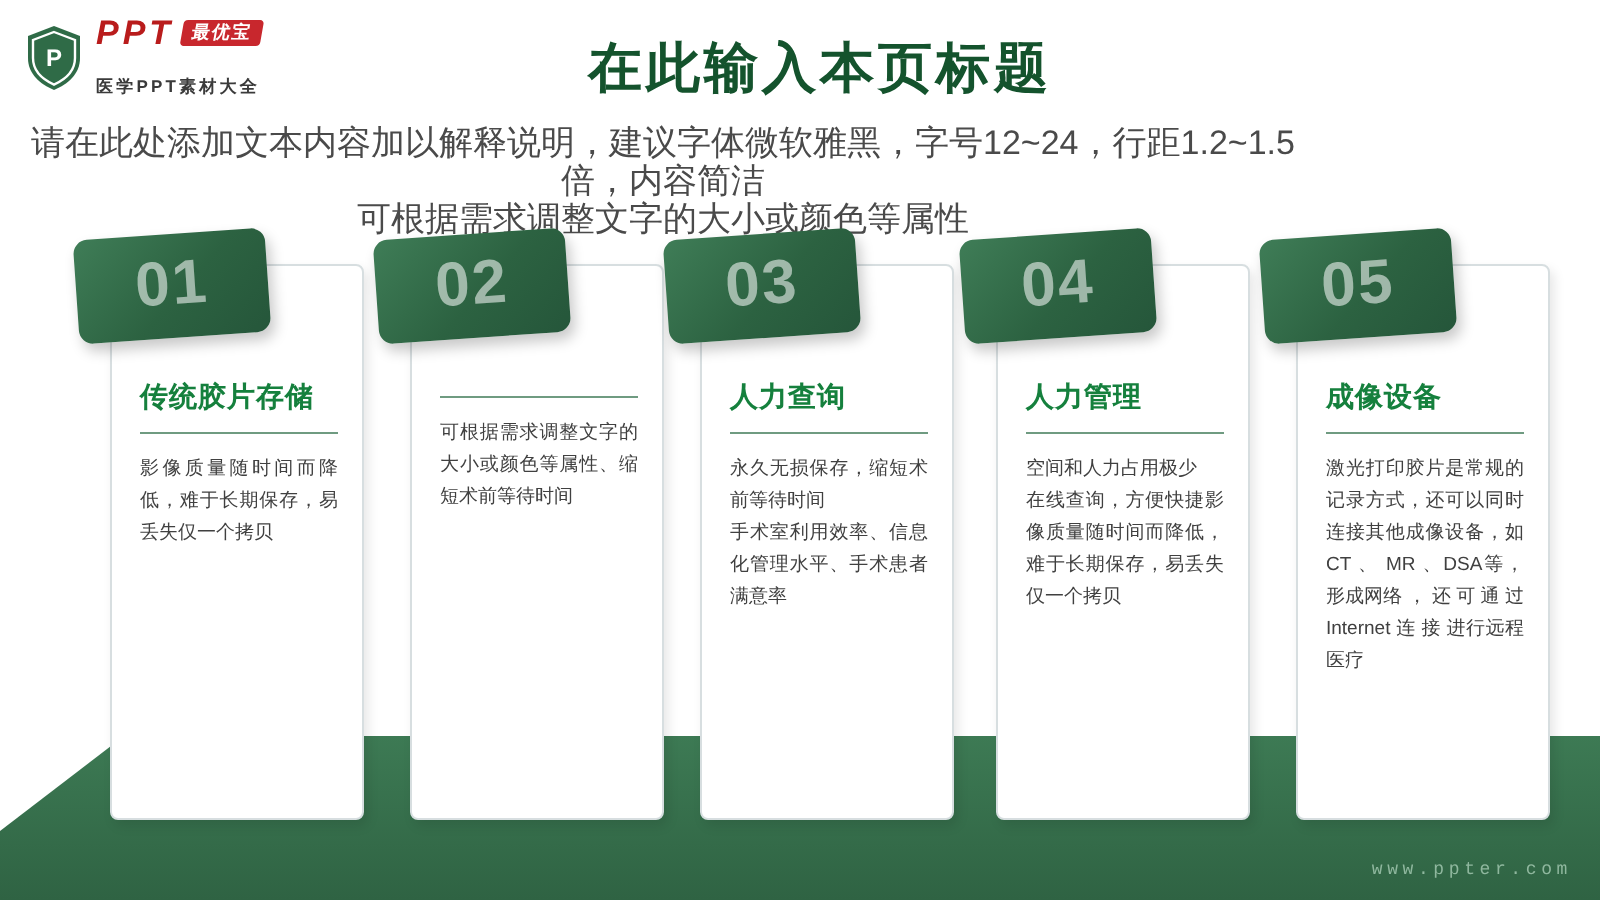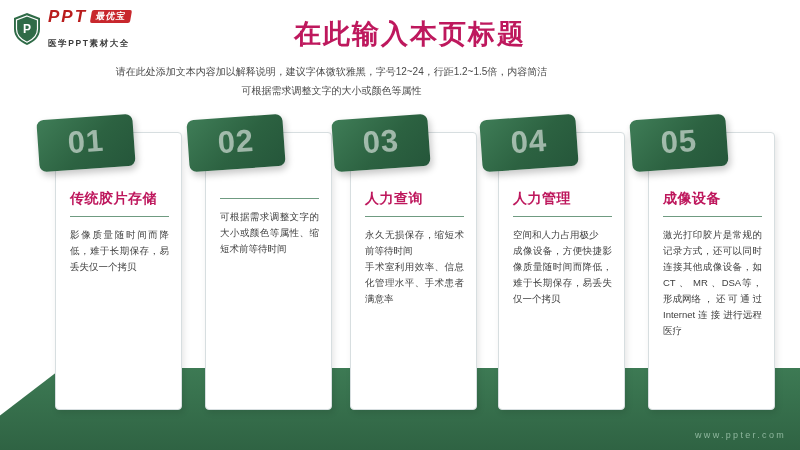--- a/index.html
+++ b/index.html
@@ -13,21 +13,21 @@
 
   
   .green-band{
     position:absolute; left:0; bottom:0; width:800px; height:82px;
     background:linear-gradient(180deg,#3d7a54 0%,#2f6343 100%);
     clip-path:polygon(0 100%, 0 58%, 62px 0, 800px 0, 800px 100%);
   }
   .footer-url{
     position:absolute; right:14px; bottom:10px;
     font-size:9px; letter-spacing:2.3px; color:#8fb79e;
-    font-family:Liberation Sans, sans-serif;
+    font-family:Liberation Mono, monospace;
   }
 
   
   .logo{ position:absolute; left:12px; top:8px; display:flex; align-items:center; }
   .shield{
     width:30px; height:34px; position:relative; margin-right:6px;
   }
   .shield svg{ display:block; }
   .logo-text{ display:flex; flex-direction:column; justify-content:center; }
   .logo-row1{ display:flex; align-items:center; }
@@ -43,25 +43,25 @@
     transform:skewX(-10deg);
   }
   .logo-sub{
     font-size:8.5px; color:#3a3a3a; letter-spacing:1.6px;
     margin-top:13px; font-weight:bold;
   }
 
   
   .page-title{
     position:absolute; top:16px; left:0; width:800px; text-align:center;
-    font-size:27px; font-weight:bold; color:#be185d; letter-spacing:2px;padding-left:20px;
+    font-size:27px; font-weight:bold; color:#14532d; letter-spacing:2px;padding-left:20px;
   }
   .subtitle{
     position:absolute; top:62px; left:0; width:663px; text-align:center;
-    font-size:10px; color:#4a4a4a; line-height:19px;
+    font-size:17px; color:#4a4a4a; line-height:19px;
   }
 
   
   .cards{ position:absolute; left:0; top:110px; width:800px; height:300px; }
   .card{
     position:absolute; top:22px; width:127px; height:278px;
     background:#ffffff;
     border:1px solid #d7dee0;
     border-radius:4px;
     box-shadow:2px 3px 6px rgba(0,0,0,0.10);
@@ -85,21 +85,21 @@
   .num-tab span{
     font-size:31px; font-weight:bold;
     color:rgba(255,255,255,0.55);
     letter-spacing:1px;
     font-family:"Liberation Sans",sans-serif;
     transform:translateY(-1px);
   }
 
   .card-inner{ padding:56px 12px 0 14px; }
   .card-title{
-    font-size:14px; font-weight:bold; color:#be185d;
+    font-size:14px; font-weight:bold; color:#15803d;
     letter-spacing:0.5px; line-height:18px;
   }
   .divider{
     margin:9px 0 10px 0; height:1px; width:100%;
     background:#6f9b81;
   }
   .card-body{
     font-size:9.5px; color:#404040; line-height:16px;
     text-align:justify; text-justify:inter-ideograph;
     white-space:pre-line;
@@ -171,21 +171,21 @@
   </div>
 
   <div class="card c4">
     <div class="num-tab">
       <span>04</span>
     </div>
     <div class="card-inner">
       <div class="card-title">人力管理</div>
       <div class="divider"></div>
       <div class="card-body">空间和人力占用极少
-成像设备，方便快捷影像质量随时间而降低，难于长期保存，易丢失仅一个拷贝</div>
+在线查询，方便快捷影像质量随时间而降低，难于长期保存，易丢失仅一个拷贝</div>
     </div>
   </div>
 
   <div class="card c5">
     <div class="num-tab">
       <span>05</span>
     </div>
     <div class="card-inner">
       <div class="card-title">成像设备</div>
       <div class="divider"></div>

